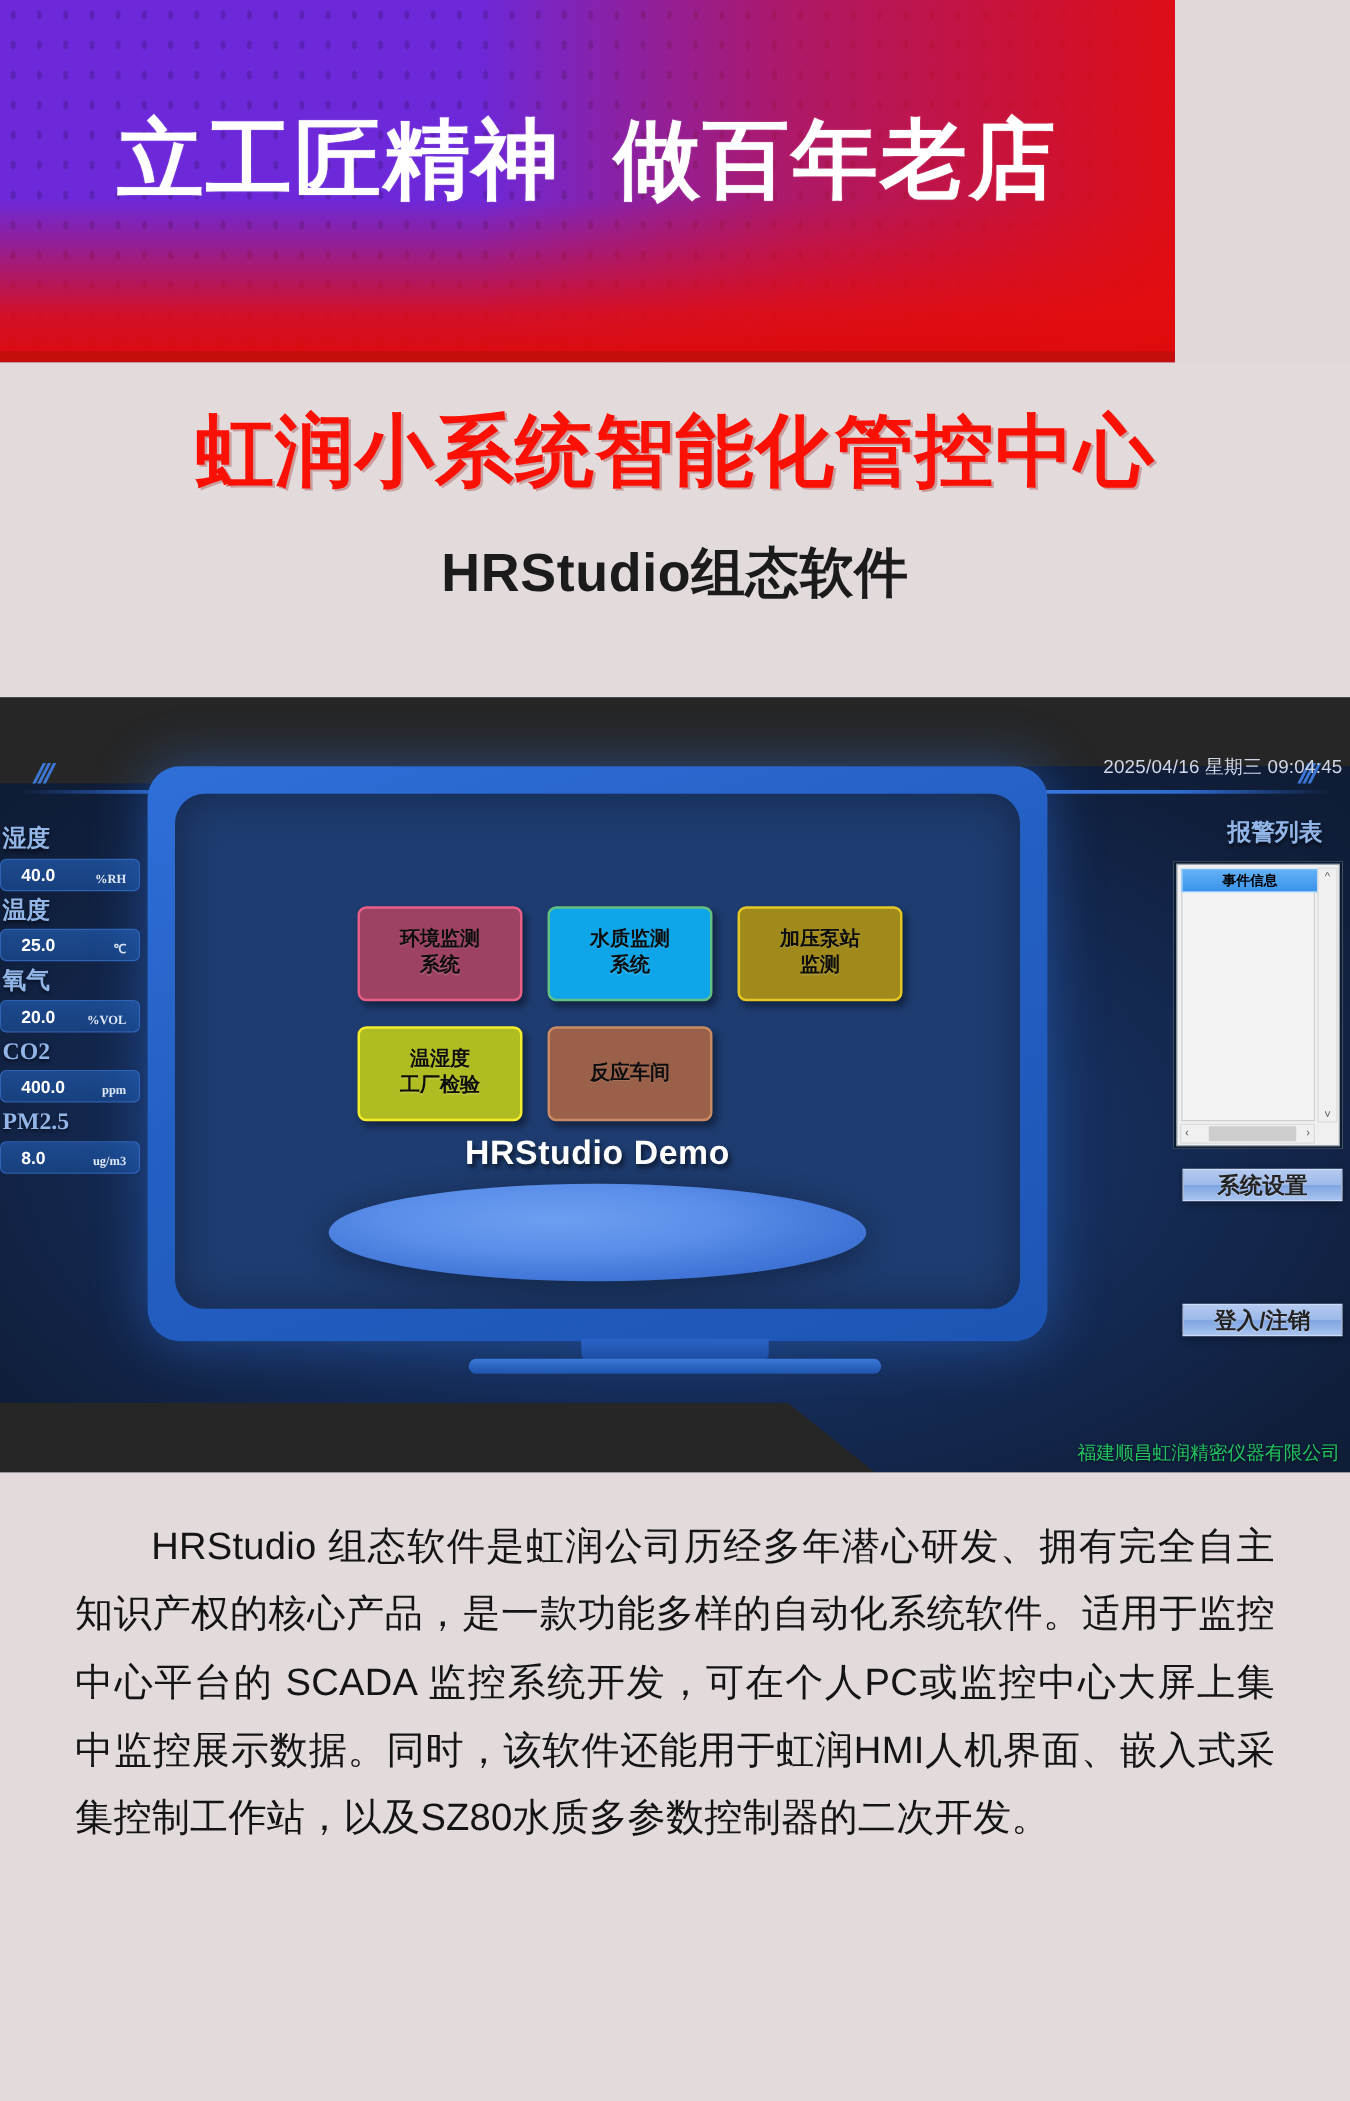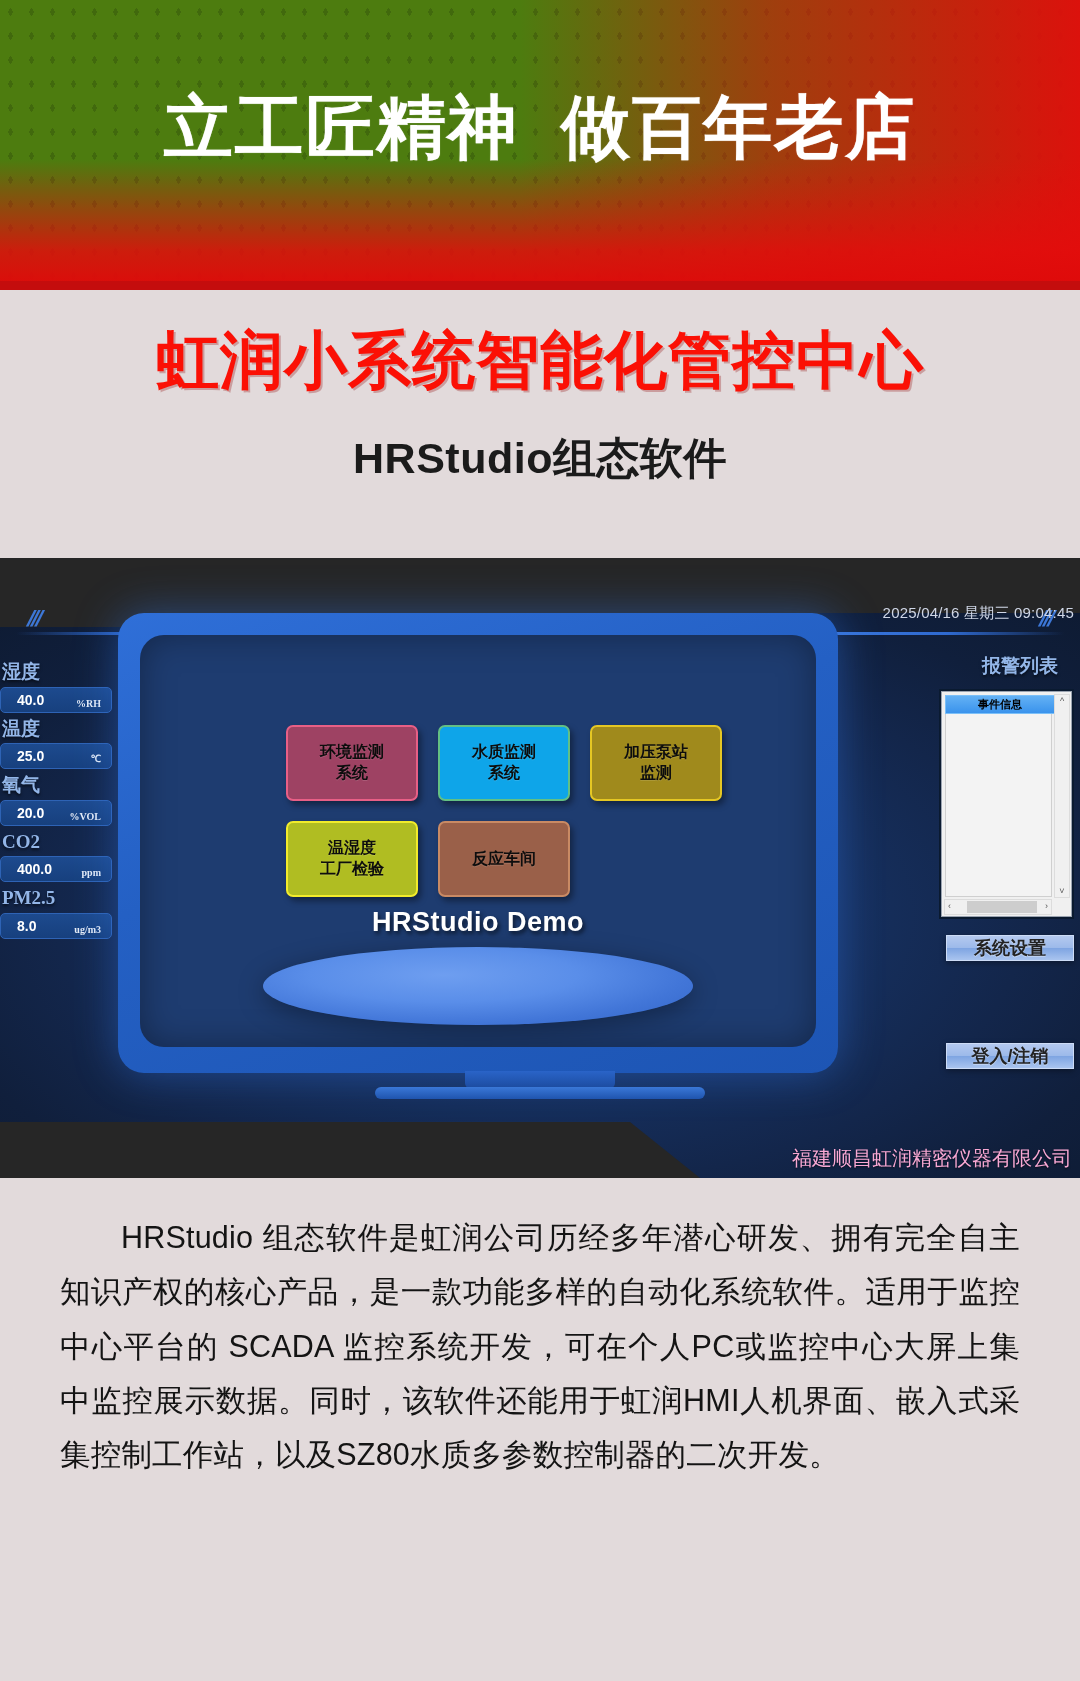--- a/index.html
+++ b/index.html
@@ -6,22 +6,22 @@
   html, body {
     width: 1080px;
     background: #ded6d7;
     font-family: "Liberation Sans", "DejaVu Sans", sans-serif;
   }
   .page { position: relative; width: 1080px; height: 1681px; overflow: hidden; background: #e0d8d9; }
 
   
   .banner {
     position: relative;
-    width: 1080px; height: 290px;
-    background-color: #4d7c0f;
+    width: 940px; height: 290px;
+    background-color: #6d28d9;
     overflow: hidden;
   }
   .banner-dots {
     position: absolute; inset: 0;
     background-image:
       radial-gradient(ellipse 3.5px 6px at 50% 50%, rgba(0,0,0,0.16) 0 60%, rgba(0,0,0,0) 61%);
     background-size: 21px 24px;
     opacity: .95;
   }
   .banner-fade-r {
@@ -243,21 +243,21 @@
     display:flex; align-items:center; justify-content:center;
     color:#232323; font-size: 18px; font-weight:bold;
     text-shadow: 0 1px 1px rgba(255,255,255,.5);
     box-shadow: 0 2px 6px rgba(0,0,0,.35);
   }
   .side-btn.s1 { top: 377px; }
   .side-btn.s2 { top: 437px; margin-top: 48px; }
 
   .hmi-footer {
     position:absolute; right: 8px; bottom: 6px;
-    color:#f9a8d4; font-size: 20px;
+    color:#22c55e; font-size: 15px;
     font-family:"Liberation Serif", serif;
     text-shadow: 0 1px 2px rgba(0,0,0,.6);
   }
   .hmi-bottomdark {
     position:absolute; left:0; bottom:0; width: 700px; height: 56px;
     background:#262626;
     clip-path: polygon(0 0, 630px 0, 700px 100%, 0 100%);
   }
 
   

